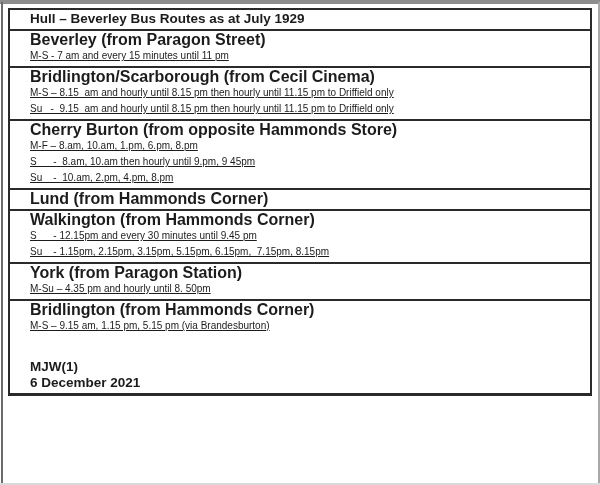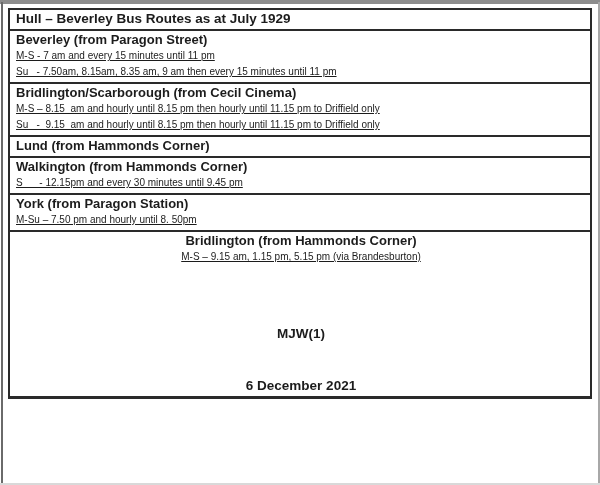--- a/index.html
+++ b/index.html
@@ -41,90 +41,94 @@
     position: absolute;
     left: 8px; top: 8px;
     width: 584px;
     box-sizing: border-box;
     background: #ffffff;
     border: 2px solid #2a2a2a;
     border-bottom-width: 3px;
   }
   .row {
     border-bottom: 2px solid #2a2a2a;
-    padding: 1px 4px 2px 6px;
+    padding: 1px 4px 2px 20px;
   }
   .row:last-child {
     border-bottom: none;
-    text-align: center;
   }
   .title-row {
     font-weight: bold;
     font-size: 13.5px;
     line-height: 16px;
     white-space: pre-wrap;
   }
   .section-heading {
     font-weight: bold;
-    font-size: 13px;
+    font-size: 16px;
     line-height: 16px;
     white-space: pre-wrap;
   }
   .schedule-line {
     font-size: 10px;
     line-height: 16px;
     white-space: pre-wrap;
     text-decoration: underline;
   }
   .section-bridlington-hammonds {
     padding-bottom: 9px;
   }
   .footer-row .blank-line {
     min-height: 15px;
   }
   .footer-line {
     font-weight: bold;
     font-size: 13.5px;
     line-height: 16px;
     white-space: pre-wrap;
-    margin-top: 36px;
   }
 </style>
 </head>
 <body>
 
 <div class="photo-top-edge"></div>
 <div class="photo-left-edge"></div>
 <div class="photo-right-edge"></div>
 <div class="photo-bottom-edge"></div>
 
 <div class="routes-table">
   <div class="row title-row">Hull – Beverley Bus Routes as at July 1929</div>
 
   <div>
       <div class="row">
         <div class="section-heading">Beverley (from Paragon Street)</div>
         <div class="schedule-line">M-S - 7 am and every 15 minutes until 11 pm</div>
-        <div class="schedule-line">Su   - 7.50am, 8.15am, 8.35 am, 9 am then every 15 minutes until 11 pm</div>
       </div>
       <div class="row">
         <div class="section-heading">Bridlington/Scarborough (from Cecil Cinema)</div>
         <div class="schedule-line">M-S – 8.15  am and hourly until 8.15 pm then hourly until 11.15 pm to Driffield only</div>
         <div class="schedule-line">Su   -  9.15  am and hourly until 8.15 pm then hourly until 11.15 pm to Driffield only</div>
       </div>
       <div class="row">
+        <div class="section-heading">Cherry Burton (from opposite Hammonds Store)</div>
+        <div class="schedule-line">M-F – 8.am, 10.am, 1.pm, 6.pm, 8.pm</div>
+        <div class="schedule-line">S      -  8.am, 10.am then hourly until 9.pm, 9 45pm</div>
+        <div class="schedule-line">Su    -  10.am, 2.pm, 4.pm, 8.pm</div>
+      </div>
+      <div class="row">
         <div class="section-heading">Lund (from Hammonds Corner)</div>
       </div>
       <div class="row">
         <div class="section-heading">Walkington (from Hammonds Corner)</div>
         <div class="schedule-line">S      - 12.15pm and every 30 minutes until 9.45 pm</div>
+        <div class="schedule-line">Su    - 1.15pm, 2.15pm, 3.15pm, 5.15pm, 6.15pm,  7.15pm, 8.15pm</div>
       </div>
       <div class="row">
         <div class="section-heading">York (from Paragon Station)</div>
-        <div class="schedule-line">M-Su – 7.50 pm and hourly until 8. 50pm</div>
+        <div class="schedule-line">M-Su – 4.35 pm and hourly until 8. 50pm</div>
       </div>
       <div class="row section-bridlington-hammonds">
         <div class="section-heading">Bridlington (from Hammonds Corner)</div>
         <div class="schedule-line">M-S – 9.15 am, 1.15 pm, 5.15 pm (via Brandesburton)</div>
       </div>
     </div>
 
   <div class="row footer-row">
     <div class="blank-line"></div>
     <div>

